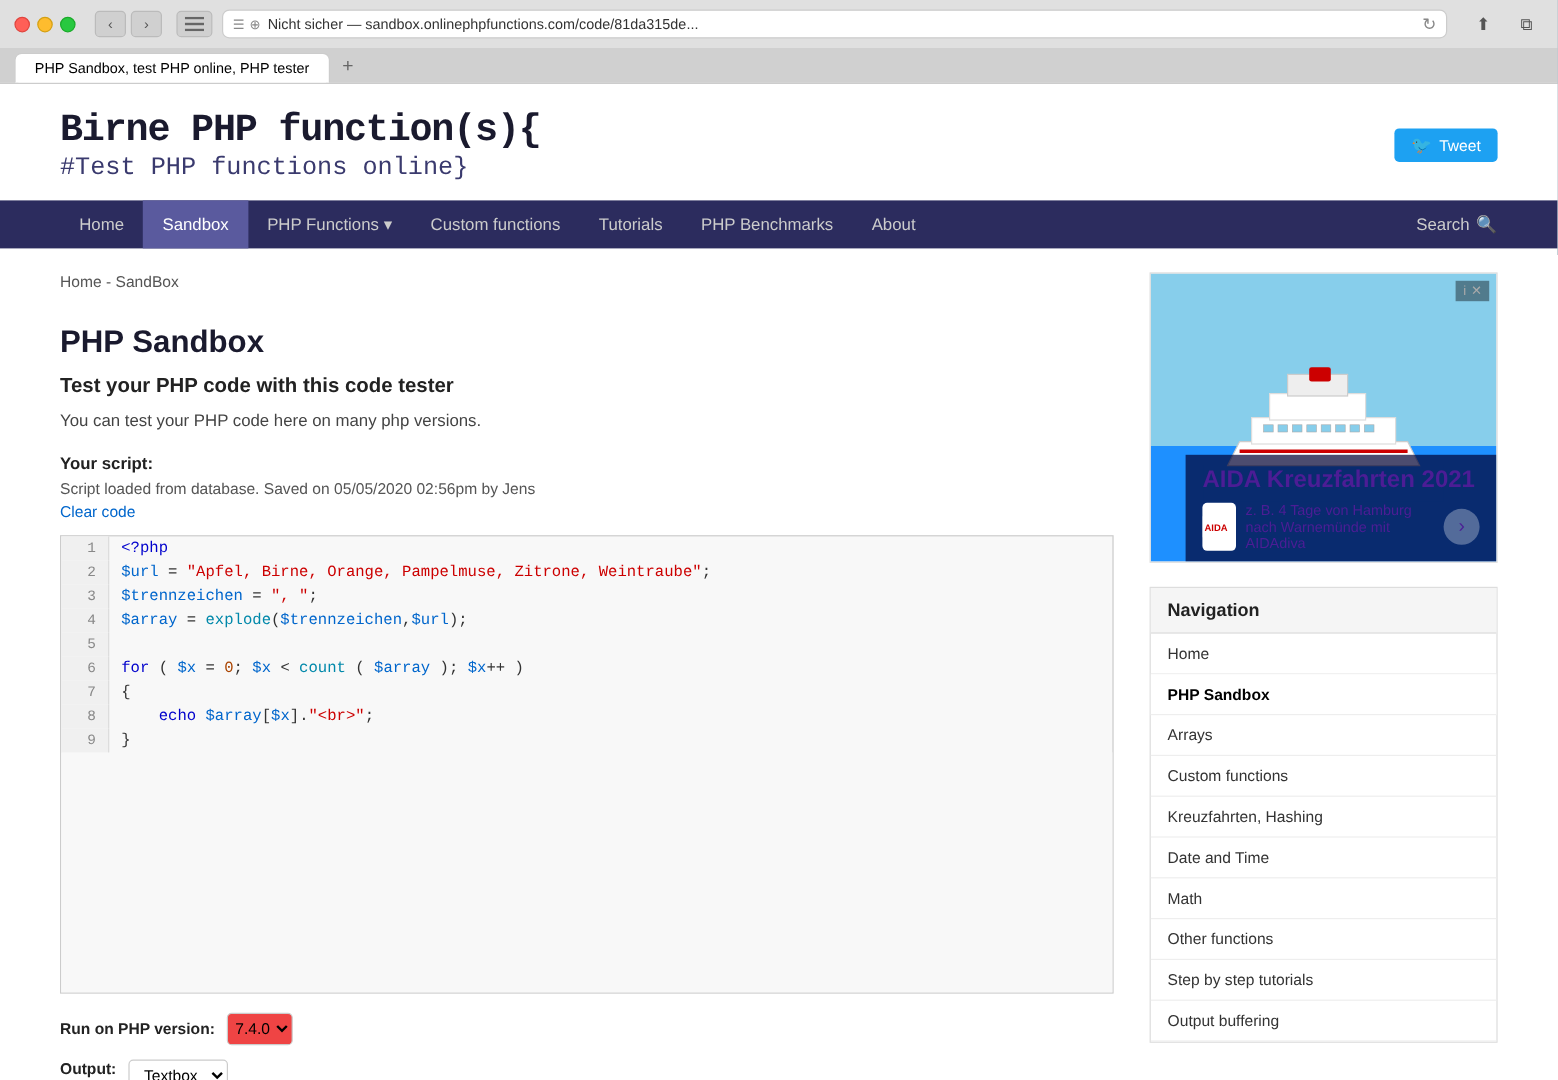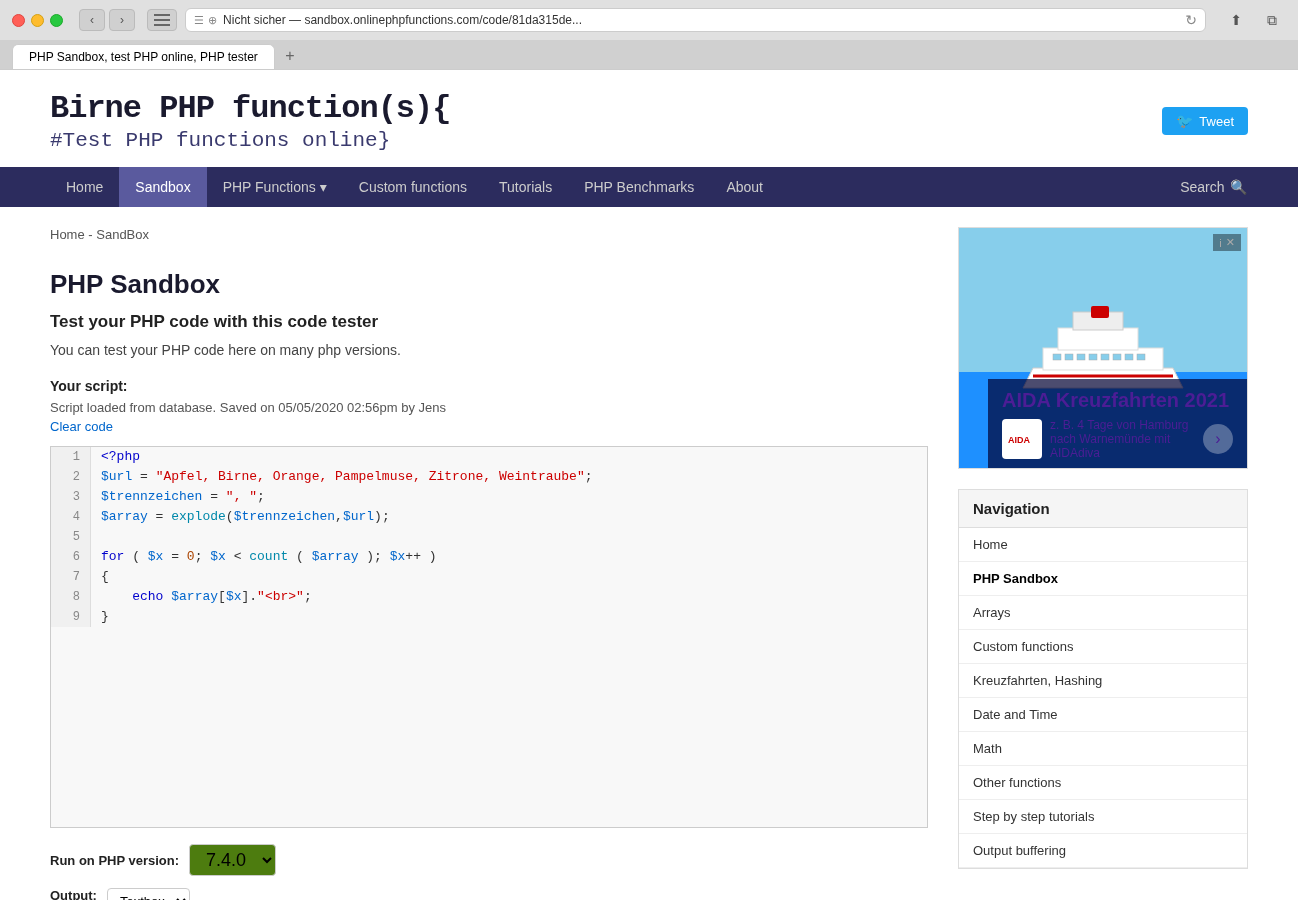--- a/index.html
+++ b/index.html
@@ -262,25 +262,25 @@
 
     
     .run-section {
       display: flex;
       align-items: center;
       gap: 10px;
       margin-bottom: 12px;
     }
     .run-label { font-size: 13px; font-weight: bold; color: #222; }
     .version-select {
-      padding: 4px 12px;
+      padding: 4px 2px;
       border: 1px solid #ccc;
       border-radius: 4px;
-      font-size: 18px;
-      background: #4d7c0f;
+      font-size: 13px;
+      background: #ef4444;
       cursor: pointer;
     }
     .output-section {
       display: flex;
       align-items: flex-start;
       gap: 10px;
     }
     .output-label { font-size: 13px; font-weight: bold; color: #222; }
     .output-select {
       padding: 4px 8px;
@@ -324,21 +324,21 @@
       font-size: 20px;
       font-weight: bold;
       margin-bottom: 6px;
     }
     .ad-bottom {
       display: flex;
       align-items: center;
       gap: 8px;
     }
     .ad-logo {
-      width: 40px; height: 40px;
+      width: 28px; height: 40px;
       background: white;
       border-radius: 4px;
       display: flex; align-items: center; justify-content: center;
       overflow: hidden;
     }
     .ad-text { font-size: 12px; flex: 1; }
     .ad-arrow {
       width: 30px; height: 30px;
       background: rgba(255,255,255,0.3);
       border-radius: 50%;

